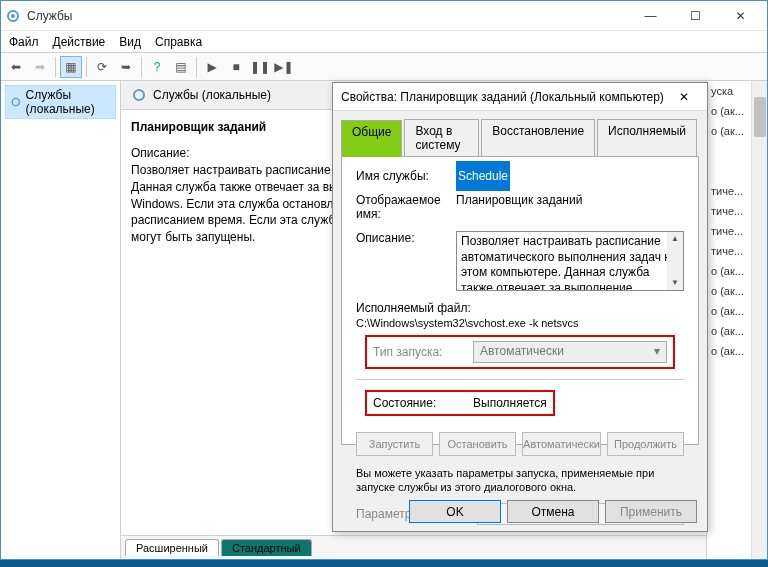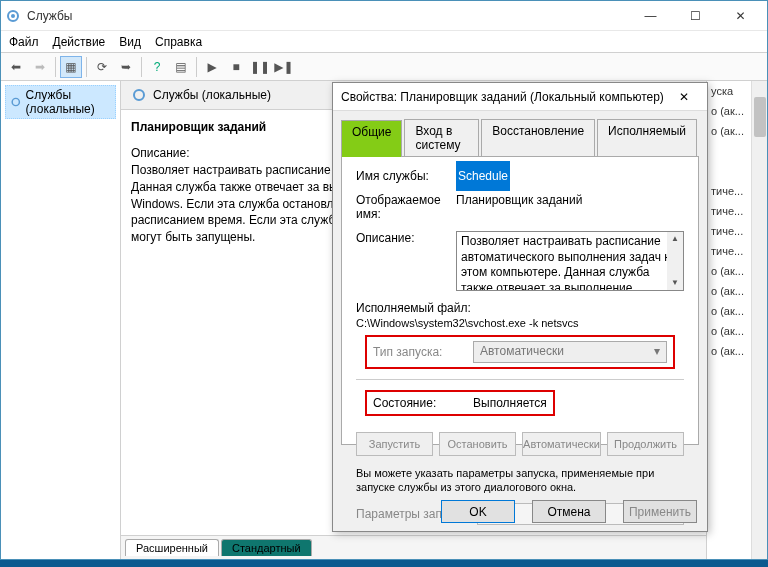--- a/index.html
+++ b/index.html
@@ -71,21 +71,21 @@
 .state-row { display: flex; align-items: center; }
 .ctrl-btns { display: flex; gap: 6px; margin: 10px 0; }
 .ctrl-btn { flex: 1; height: 24px; border: 1px solid #bbb; background: #efefef; color: #888; font-size: 11px; display:flex; align-items:center; justify-content:center; }
 
 .note { font-size: 11px; margin: 8px 0; line-height: 1.3; }
 
 .params-row { display: flex; align-items: center; }
 .params-input { flex: 1; height: 22px; border: 1px solid #bbb; background: #f5f5f5; margin-left: 8px; }
 
 .dlg-buttons { position: absolute; bottom: 8px; right: 10px; display: flex; gap: 6px; }
-.dlg-btn { width: 74px; height: 23px; border: 1px solid #888; background: #e1e1e1; display:flex; align-items:center; justify-content:center; font-size: 12px; margin-left: 11px; }
+.dlg-btn { width: 92px; height: 23px; border: 1px solid #888; background: #e1e1e1; display:flex; align-items:center; justify-content:center; font-size: 12px; }
 .dlg-btn.primary { border-color: #0078d7; }
 .dlg-btn.disabled { color: #888; }
 
 .gear-ico { width:16px; height:16px; }
 </style>
 </head>
 <body>
 
 <div class="main-window">
   <div class="titlebar">

